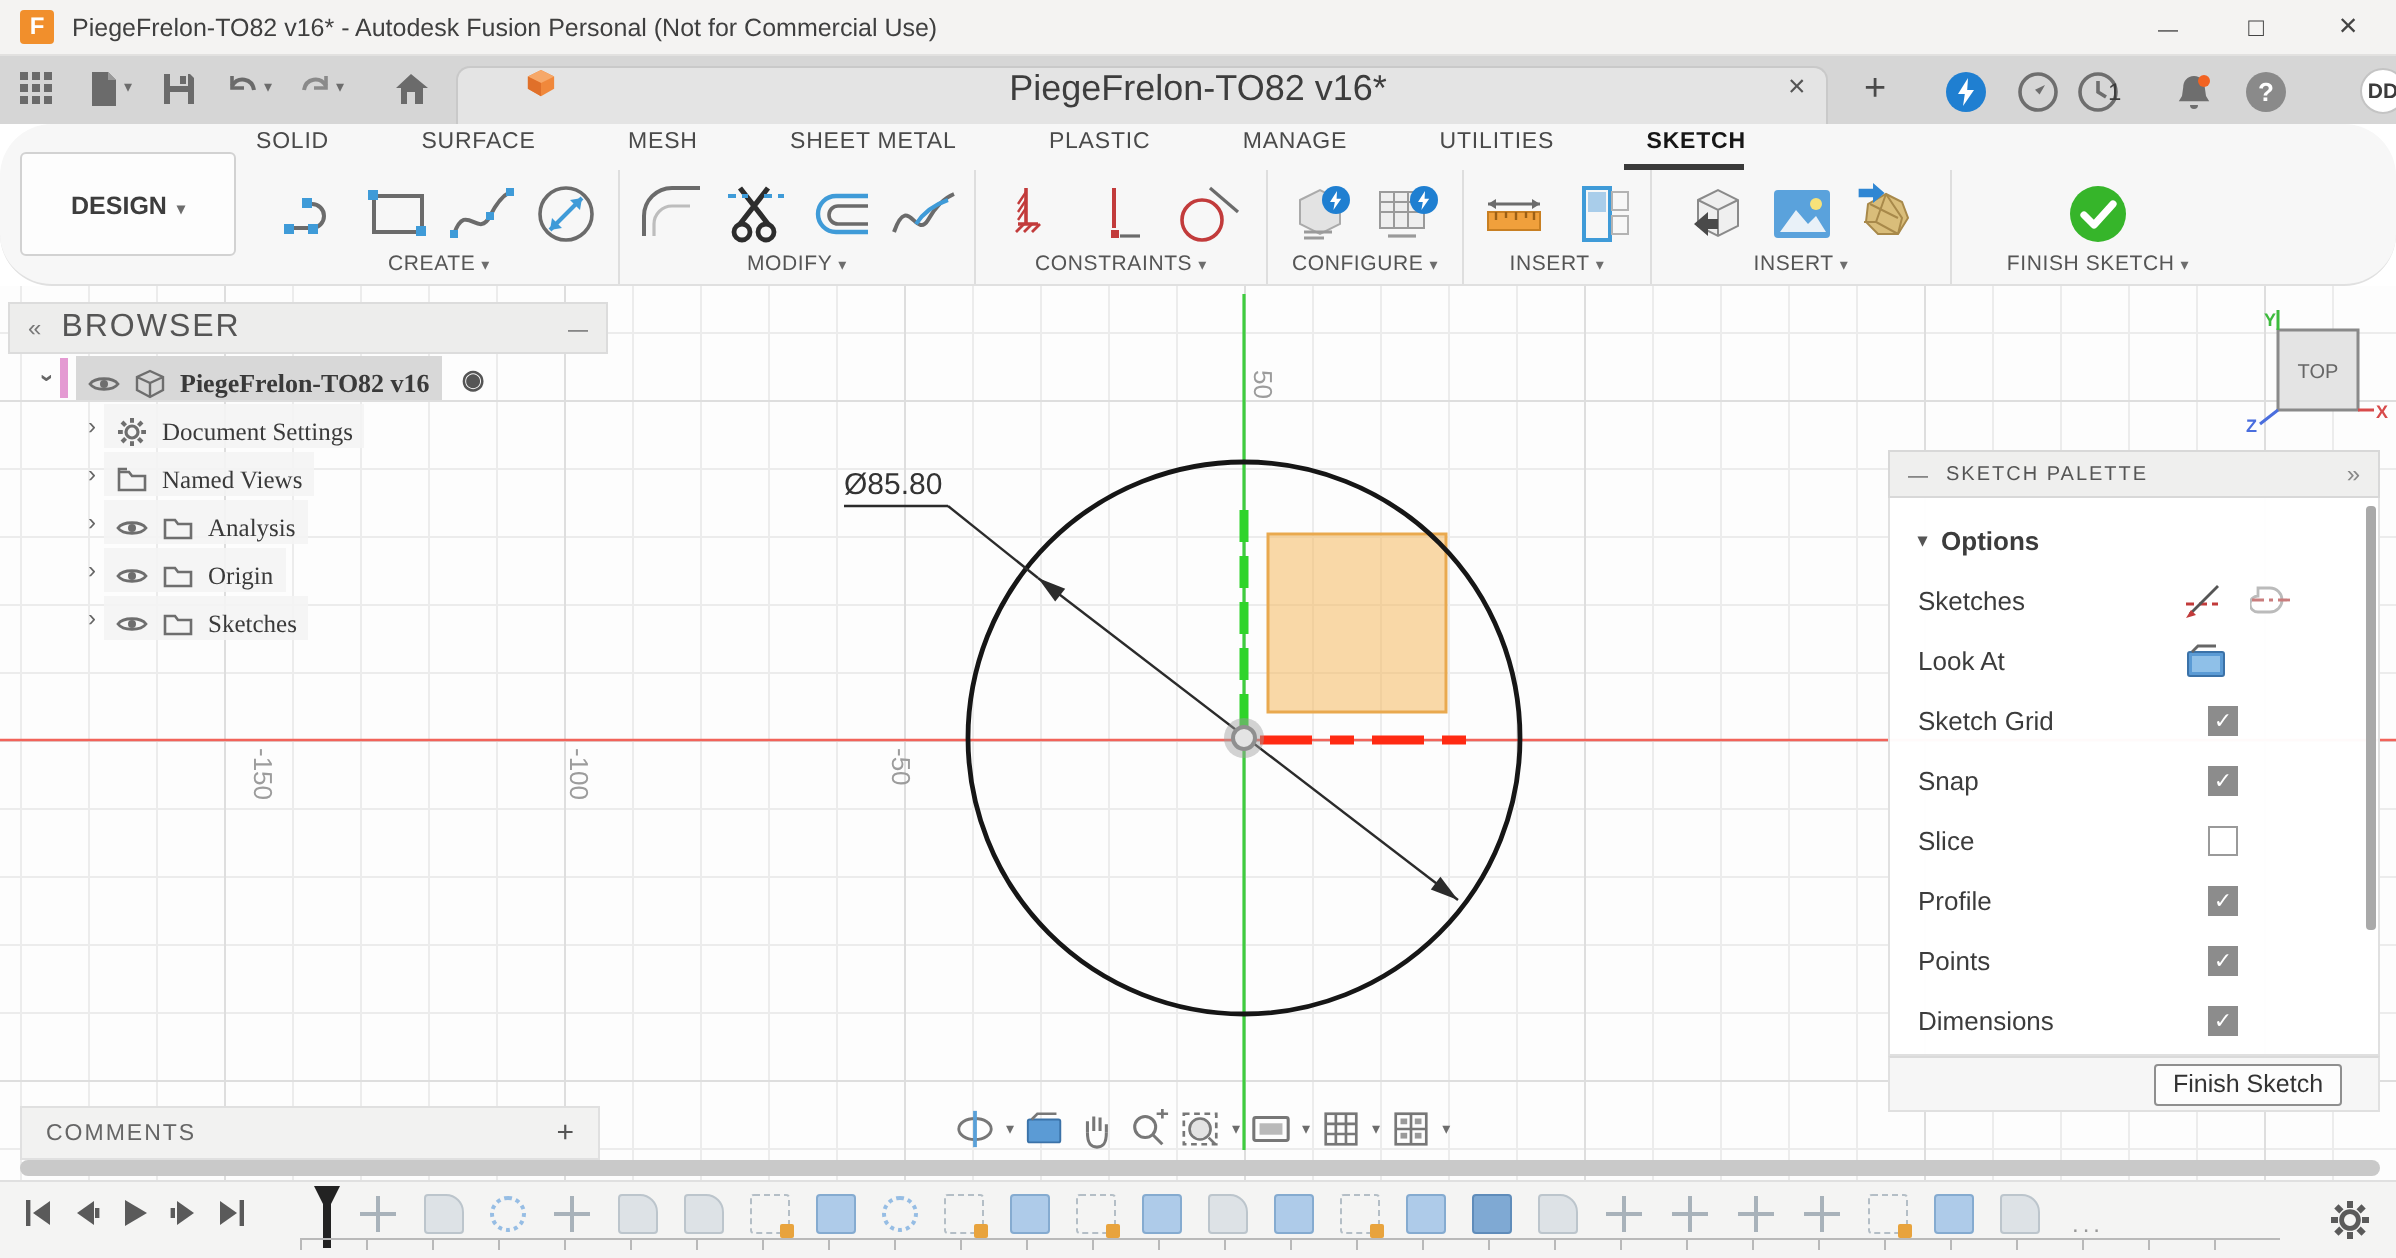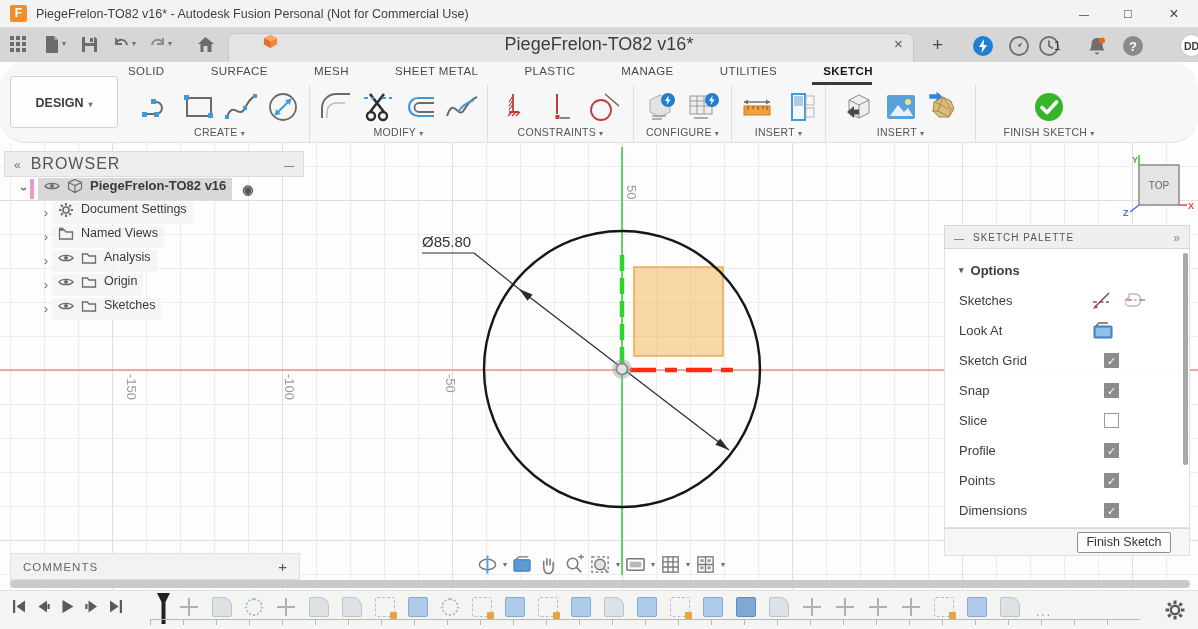--- a/index.html
+++ b/index.html
@@ -79,21 +79,21 @@
   #browser-header { height:26px; background:#ededec; border:1px solid #dcdcdc;
     display:flex; align-items:center; padding:0 9px; }
   #browser-collapse::after { content:"«"; color:#777; font-size:12px; }
   #browser-title { flex:1; margin-left:10px; font-size:16px; letter-spacing:1px; color:#555; }
   #browser-min::after { content:"—"; color:#666; font-size:10px; }
   .brow { display:flex; align-items:center; height:24px; font-size:12.5px; color:#3a3a3a; }
   .brow .chev { width:12px; font-size:12px; color:#666; text-align:center; }
   .chev-right::after{ content:"›"; }
   .chev-down { transform:rotate(90deg); }
   .chev-down::after{ content:"›"; }
-  .brow .rowbg { display:flex; align-items:flex-start; background:rgba(244,244,244,.9); padding:0 6px; height:22px; }
+  .brow .rowbg { display:flex; align-items:flex-end; background:rgba(244,244,244,.9); padding:0 6px; height:22px;font-family:Liberation Serif, serif; }
   .brow.rootrow { font-weight:bold; font-size:13px; }
   .rootbar { width:4px; height:20px; background:#e49ad2; margin-right:4px; }
   .brow svg { width:16px; height:16px; margin-right:7px; flex:none; }
   .target-ico { margin-left:10px; color:#555; font-size:13px; }
   .target-ico::after{ content:"◉"; }
 
   
   #palette { position:absolute; left:944px; top:82px; width:246px; }
   #palette-header { height:24px; background:#efefee; border:1px solid #d8d8d8;
     display:flex; align-items:center; padding:0 9px; }

